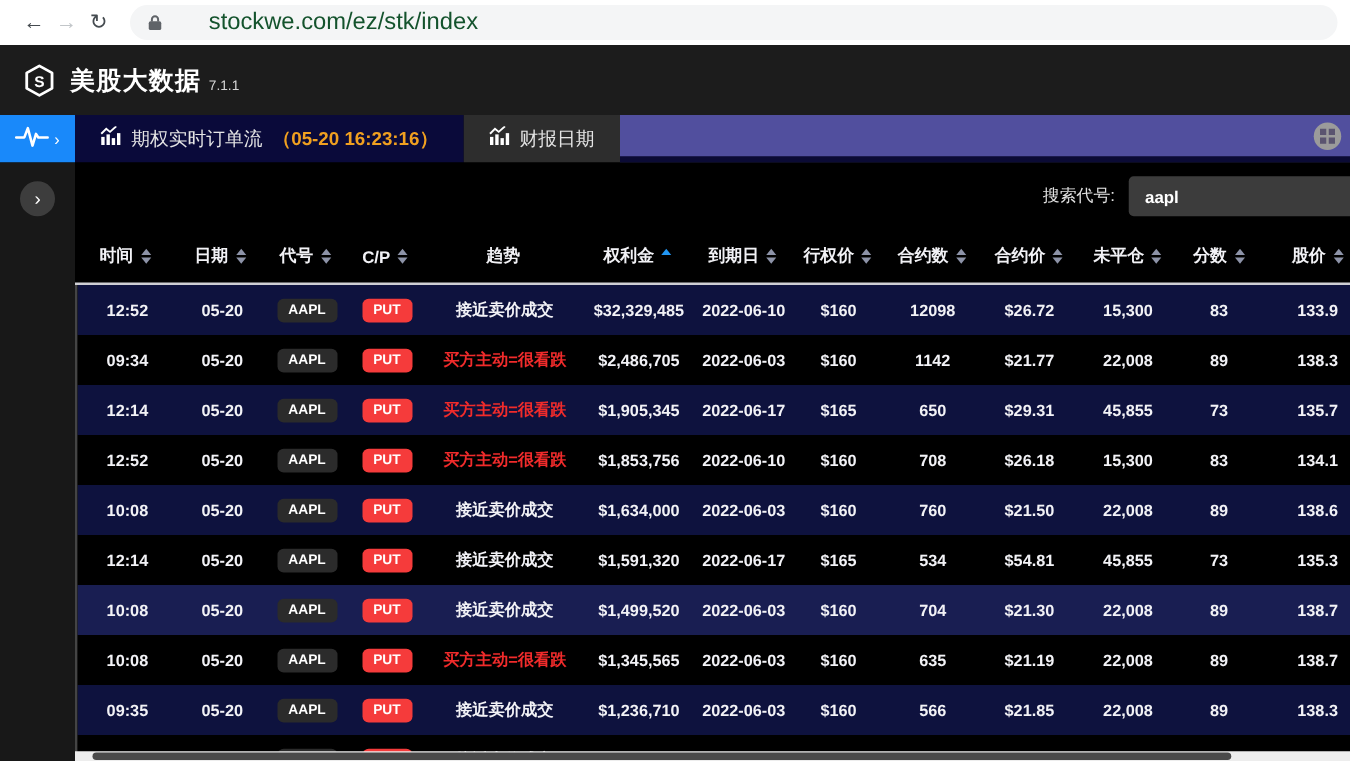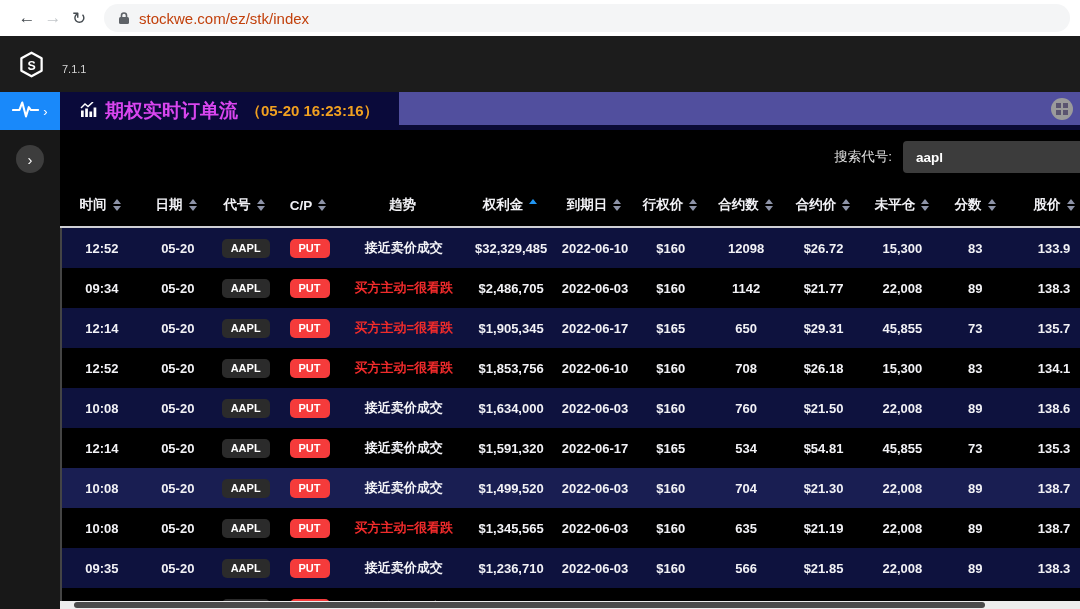--- a/index.html
+++ b/index.html
@@ -6,36 +6,36 @@
   html,body { background:#000; }
   body { font-family:"Liberation Sans","DejaVu Sans",sans-serif; }
   .screen { position:relative; width:1080px; height:609px; overflow:hidden; background:#000; }
 
   
   .browser-bar { height:36px; background:#ffffff; display:flex; align-items:center; padding:0 10px 0 14px; }
   .nav-btn { width:26px; text-align:center; font-size:17px; color:#454b50; cursor:pointer; }
   .nav-btn.disabled { color:#c2c6c9; }
   .omnibox { flex:1; height:28px; margin-left:12px; background:#f4f5f6; border-radius:14px; display:flex; align-items:center; padding:0 14px; }
   .omnibox .lock { margin-right:9px; display:flex; }
-  .url { font-size:15px; color:#c2410c; }
+  .url { font-size:19px; color:#14532d;margin-left:28px; }
 
   
   .app-header { height:56px; background:#1c1c1c; display:flex; align-items:center; padding-left:18px; }
   .logo { margin-right:11px; display:flex; }
   .app-title { color:#fff; font-size:20px; font-weight:bold; letter-spacing:1px; }
   .app-version { color:#d6d6d6; font-size:11px; margin-left:6px; margin-top:9px; }
 
   
   .tab-bar { height:38px; display:flex; background:#000; }
   .nav-toggle { width:60px; background:#1989fa; display:flex; align-items:center; justify-content:center; gap:2px; cursor:pointer; }
   .nav-toggle .chev { color:#fff; font-size:13px; margin-left:1px; }
   .tab { display:flex; align-items:center; gap:8px; padding:0 20px; cursor:pointer; }
   .tab.active { background:#0a0a3a; }
   .tab.plain { background:#2d2d2d; }
-  .tab-label { color:#d946ef; font-size:19px; font-weight:bold; }
+  .tab-label { color:#e5e5e5; font-size:15px; font-weight:normal; }
   .tab-time { color:#f0a020; font-size:15px; font-weight:bold; }
   .tab-filler { flex:1; background:#514f9e; border-bottom:5px solid #0b0b35; display:flex; align-items:center; justify-content:flex-end; padding-right:7px; }
   .grid-btn { width:22px; height:22px; border-radius:50%; background:#9b9b9b; display:grid; grid-template-columns:5px 5px; grid-template-rows:5px 5px; gap:2px; align-content:center; justify-content:center; cursor:pointer; }
   .grid-btn i { background:#5a5470; }
 
   
   .workspace { display:flex; height:479px; }
   .sidebar { width:60px; background:#181818; padding-top:15px; display:flex; justify-content:center; align-items:flex-start; }
   .circle-btn { width:28px; height:28px; border-radius:50%; background:#3d3d3d; color:#fff; font-size:15px; display:flex; align-items:center; justify-content:center; cursor:pointer; }
   .main { position:relative; width:1020px; height:479px; background:#000; overflow:hidden; }
@@ -88,20 +88,21 @@
     </div>
   </div>
 
   <div class="app-header">
     <span class="logo">
       <svg width="27" height="27" viewBox="0 0 24 24">
           <path d="M12 1.5 L21 6.5 V17.5 L12 22.5 L3 17.5 V6.5 Z" fill="none" stroke="#fff" stroke-width="2" stroke-linejoin="round"></path>
           <text x="12" y="16.5" text-anchor="middle" font-size="11" font-weight="bold" fill="#fff" font-family="Liberation Sans, sans-serif">S</text>
         </svg>
     </span>
+    <span class="app-title">美股大数据</span>
     <span class="app-version">7.1.1</span>
   </div>
 
   <div class="tab-bar">
     <div class="nav-toggle">
       <span>
         <svg width="28" height="22" viewBox="0 0 30 22">
             <polyline points="1,12 8,12 11,4 15,19 18,9 20,12 28,12" fill="none" stroke="#fff" stroke-width="2.2" stroke-linejoin="round" stroke-linecap="round"></polyline>
           </svg>
       </span>
@@ -113,20 +114,32 @@
             <path d="M1 6 L5 2 L8 4.5 L13 0" stroke="#fff" fill="none" stroke-width="1.5"></path>
             <rect x="1" y="8.5" width="2.7" height="6.5" fill="#fff"></rect>
             <rect x="5.2" y="6.5" width="2.7" height="8.5" fill="#fff"></rect>
             <rect x="9.4" y="9.5" width="2.7" height="5.5" fill="#fff"></rect>
             <rect x="13.6" y="5.5" width="2.7" height="9.5" fill="#fff"></rect>
           </svg>
       </span>
       <span class="tab-label">期权实时订单流</span>
       <span class="tab-time">（05-20 16:23:16）</span>
     </div>
+    <div class="tab plain">
+      <span>
+        <svg width="17" height="15" viewBox="0 0 17 15">
+            <path d="M1 6 L5 2 L8 4.5 L13 0" stroke="#fff" fill="none" stroke-width="1.5"></path>
+            <rect x="1" y="8.5" width="2.7" height="6.5" fill="#fff"></rect>
+            <rect x="5.2" y="6.5" width="2.7" height="8.5" fill="#fff"></rect>
+            <rect x="9.4" y="9.5" width="2.7" height="5.5" fill="#fff"></rect>
+            <rect x="13.6" y="5.5" width="2.7" height="9.5" fill="#fff"></rect>
+          </svg>
+      </span>
+      <span class="tab-label">财报日期</span>
+    </div>
     <div class="tab-filler">
       <div class="grid-btn">
           <i></i>
           <i></i>
           <i></i>
           <i></i>
         </div>
     </div>
   </div>
 

